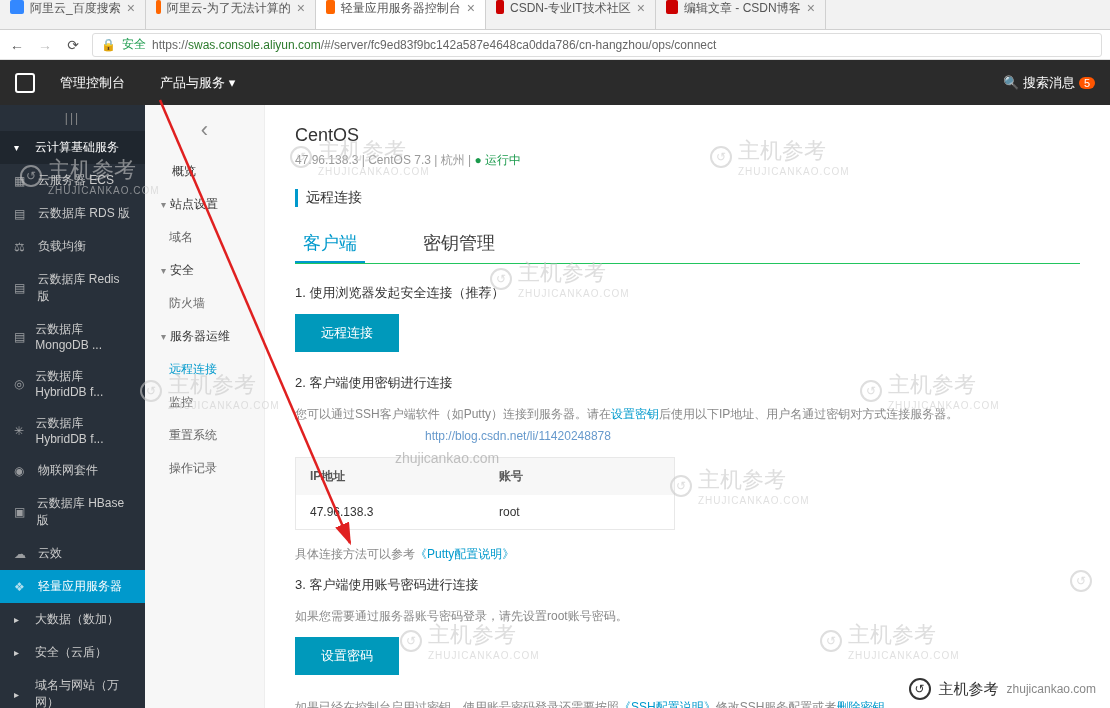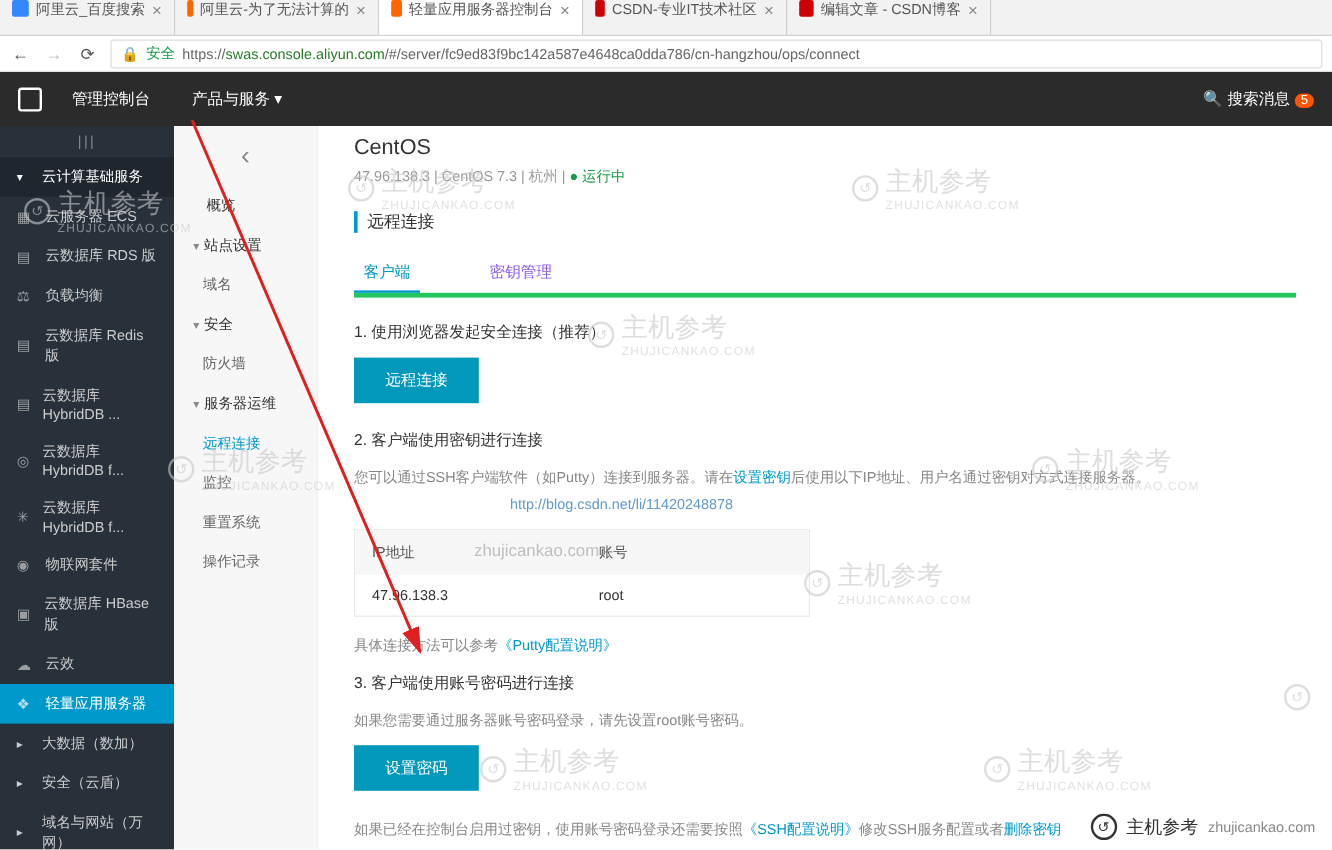--- a/index.html
+++ b/index.html
@@ -25,35 +25,35 @@
 .sb-item .ic{width:14px;height:14px;display:inline-block;opacity:.7}
 .sb-item.active{background:#0099cc;color:#fff}
 .sb-caret{margin-right:6px;font-size:10px}
 .col3{display:flex;flex:1}
 .subnav{width:120px;background:#f7f7f7;border-right:1px solid #eee;font-size:12px;color:#555}
 .sub-back{height:50px;display:flex;align-items:center;justify-content:center;font-size:22px;color:#888;cursor:pointer}
 .sub-sec{padding:8px 27px;color:#333}
 .sub-head{padding:8px 16px;color:#333;font-weight:500}
 .sub-item{padding:8px 24px;color:#666;cursor:pointer}
 .sub-item.active{color:#0099cc}
-.content{flex:1;padding:7px 30px;overflow:auto;position:relative;color:#333;background:#fff}
+.content{flex:1;padding:20px 30px;overflow:auto;position:relative;color:#333;background:#fff}
 h2{font-size:18px;font-weight:500;margin-bottom:6px}
 .meta{font-size:12px;color:#999;margin-bottom:20px}
 .meta .run{color:#1a9a4c}
 .panel-title{font-size:14px;border-left:3px solid #0099cc;padding-left:8px;margin-bottom:18px}
-.tabs2{display:flex;gap:50px;border-bottom:4px solid #22c55e;margin-bottom:20px;font-size:13px}
-.tab2{padding:6px 8px;cursor:pointer;color:#8b5cf6}
+.tabs2{display:flex;gap:50px;border-bottom:1px solid #22c55e;margin-bottom:20px;font-size:18px}
+.tab2{padding:6px 8px;cursor:pointer;color:#404040}
 .tab2.active{color:#0099cc;border-bottom:2px solid #0099cc}
 .sec-title{font-size:13px;color:#333;margin-bottom:12px}
 .desc{font-size:12px;color:#888;margin-bottom:10px;line-height:1.8}
 .btn-prim{background:#0099bb;color:#fff;border:none;padding:10px 26px;font-size:13px;cursor:pointer;margin-bottom:22px}
 .tbl{border:1px solid #e8e8e8;width:380px;font-size:12px;margin-bottom:14px}
 .tbl .row{display:flex}
 .tbl .cell{flex:1;padding:10px 14px}
-.tbl .head .cell{background:#f7f7f7;color:#555;font-weight:400}
+.tbl .head .cell{background:#f7f7f7;color:#555;font-weight:700}
 .link{color:#0099cc;cursor:pointer}
 .wm{position:absolute;color:#c8c8c8;font-size:22px;display:flex;align-items:center;gap:6px;opacity:.6;pointer-events:none}
 .wm-ico{width:22px;height:22px;border:2px solid #c8c8c8;border-radius:50%;display:inline-flex;align-items:center;justify-content:center;font-size:12px}
 .wm-sub{font-size:10px;letter-spacing:1px;color:#ccc}
 .arrow{position:absolute;pointer-events:none}
 .brand-footer{position:absolute;bottom:8px;right:14px;display:flex;align-items:center;gap:8px;color:#333;font-size:15px}
 .brand-footer .ic{width:22px;height:22px;border:2px solid #333;border-radius:50%;display:flex;align-items:center;justify-content:center;font-size:12px}
 .brand-footer .dom{color:#888;font-size:12px}
 .coll-ic{font-size:10px;margin-right:4px;color:#888}
 .url-text{color:#666}
@@ -133,21 +133,21 @@
     <div class="sb-item">
         <span class="ic">⚖</span>
         <span>负载均衡</span>
       </div>
     <div class="sb-item">
         <span class="ic">▤</span>
         <span>云数据库 Redis 版</span>
       </div>
     <div class="sb-item">
         <span class="ic">▤</span>
-        <span>云数据库 HybridDB ...</span>
+        <span>云数据库 MongoDB ...</span>
       </div>
     <div class="sb-item">
         <span class="ic">◎</span>
         <span>云数据库 HybridDB f...</span>
       </div>
     <div class="sb-item">
         <span class="ic">✳</span>
         <span>云数据库HybridDB f...</span>
       </div>
     <div class="sb-item">

